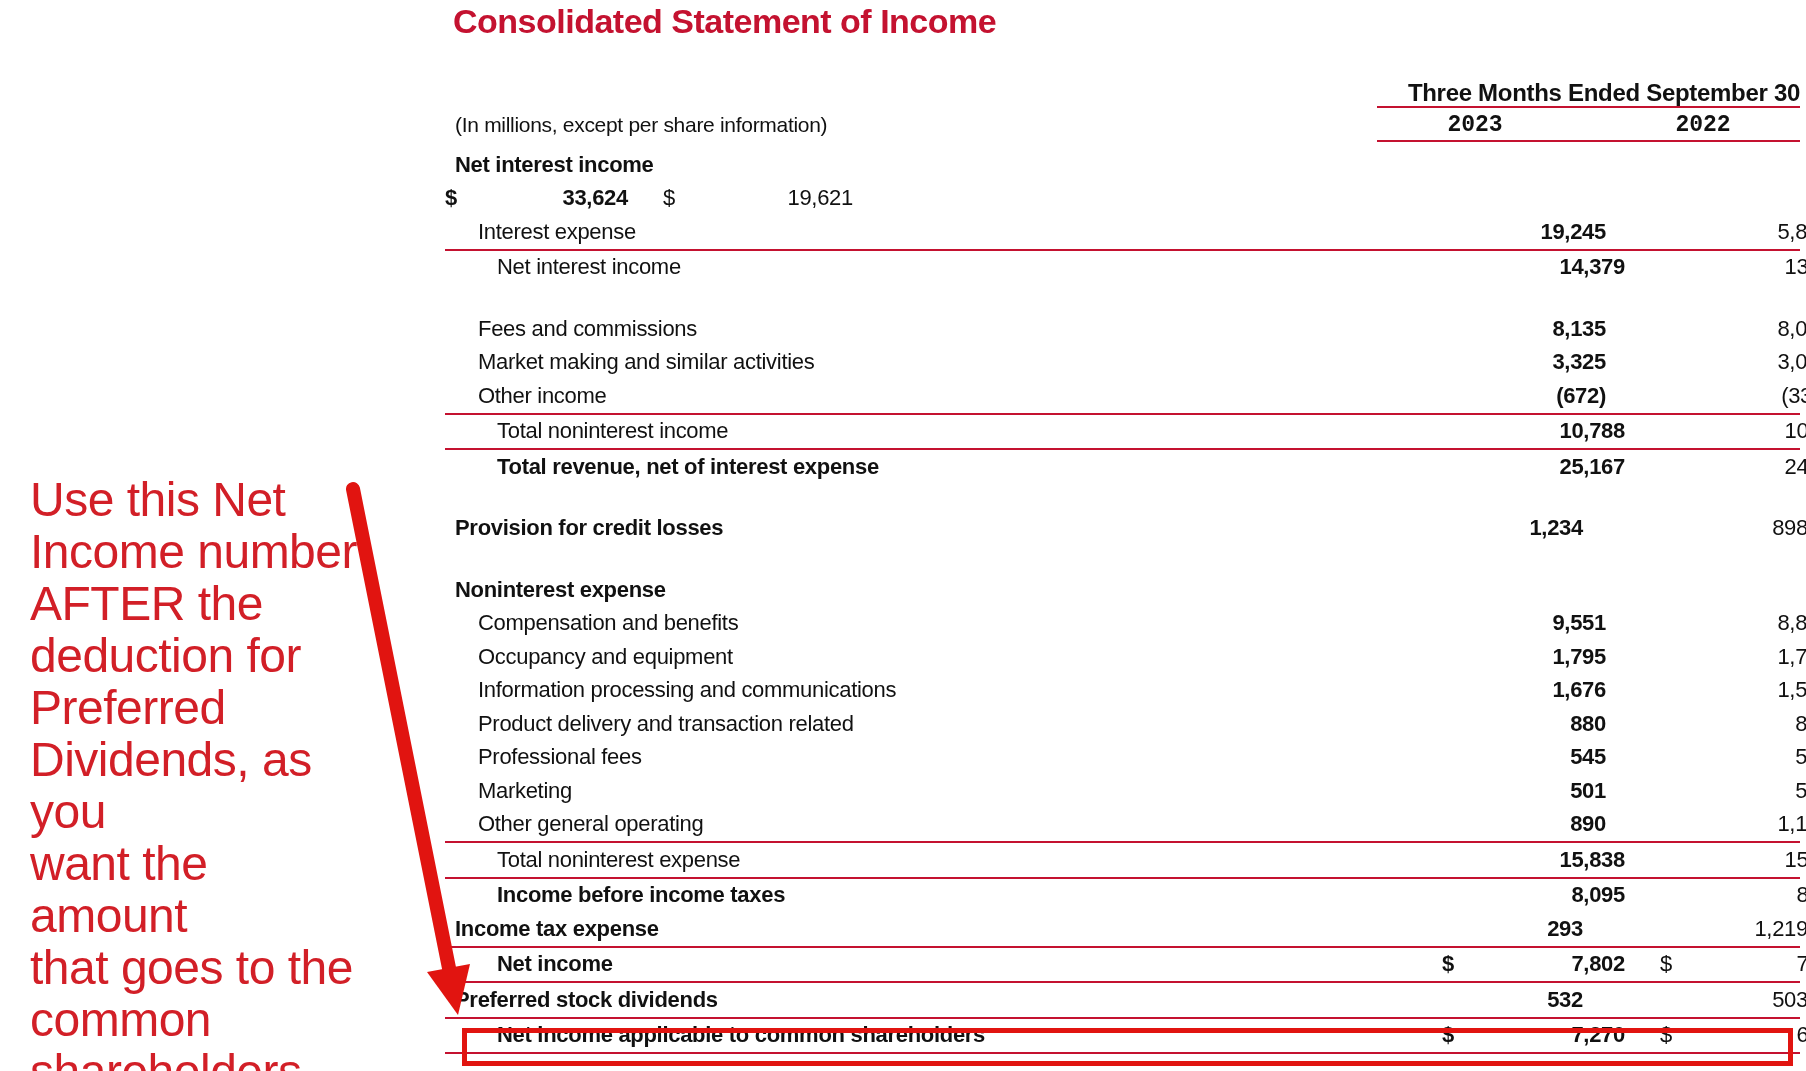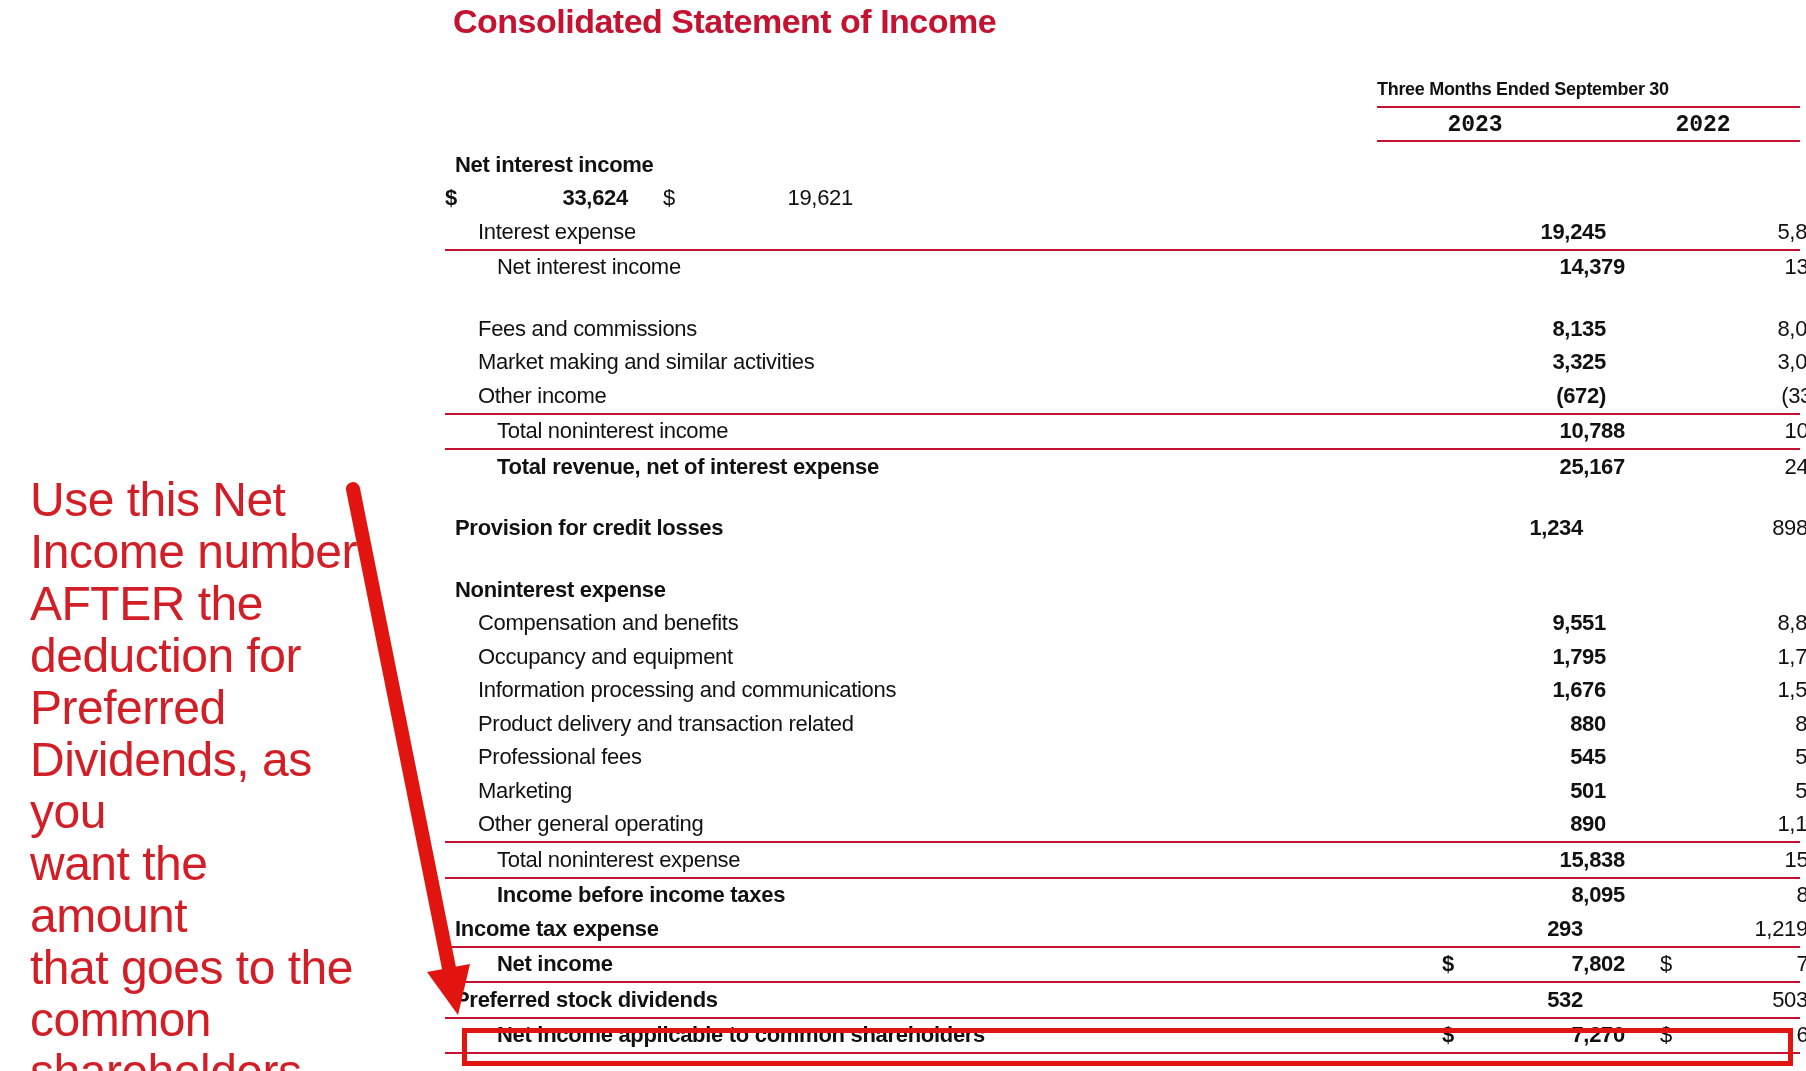--- a/index.html
+++ b/index.html
@@ -14,22 +14,22 @@
     font-family:"Liberation Sans",sans-serif;color:var(--ink);
   }
   .doc-title{
     position:absolute;left:453px;top:2px;font-size:34px;font-weight:700;
     color:var(--table-red);letter-spacing:-0.5px;white-space:nowrap;
   }
   .subtitle{
     position:absolute;left:455px;top:113px;font-size:21px;letter-spacing:-0.3px;white-space:nowrap;
   }
   .period-header{
-    position:absolute;left:1377px;top:79px;width:423px;text-align:left;
-    font-size:18px;font-weight:700;letter-spacing:-0.3px;white-space:nowrap;
+    position:absolute;left:1377px;top:79px;width:423px;text-align:right;
+    font-size:24px;font-weight:700;letter-spacing:-0.3px;white-space:nowrap;
   }
   .hline{position:absolute;height:2px;background:var(--table-red);}
   .line-period{left:1377px;top:106px;width:423px;}
   .line-years{left:1377px;top:140px;width:423px;}
   .year{position:absolute;top:112px;font-size:23px;font-weight:700;text-align:center;font-family:Liberation Mono, monospace;}
   .year-2023{left:1377px;width:196px;}
   .year-2022{left:1608px;width:190px;}
   .table-body{position:absolute;left:445px;top:148px;width:1355px;}
   .row{
     position:relative;height:33.5px;display:flex;align-items:center;
@@ -54,20 +54,21 @@
     border:5px solid var(--ann-mark-red);box-sizing:border-box;background:transparent;
   }
 </style>
 </head>
 <body>
 
 <div class="page">
 
   <div class="doc-title">Consolidated Statement of Income</div>
 
+  <div class="subtitle">(In millions, except per share information)</div>
 
   <div class="period-header">Three Months Ended September 30</div>
   <div class="hline line-period"></div>
   <div class="year year-2023">2023</div>
   <div class="year year-2022">2022</div>
   <div class="hline line-years"></div>
 
   <div class="table-body">
       <div class="row bold">
         <div class="label" style="padding-left: 10px;">Net interest income</div>

